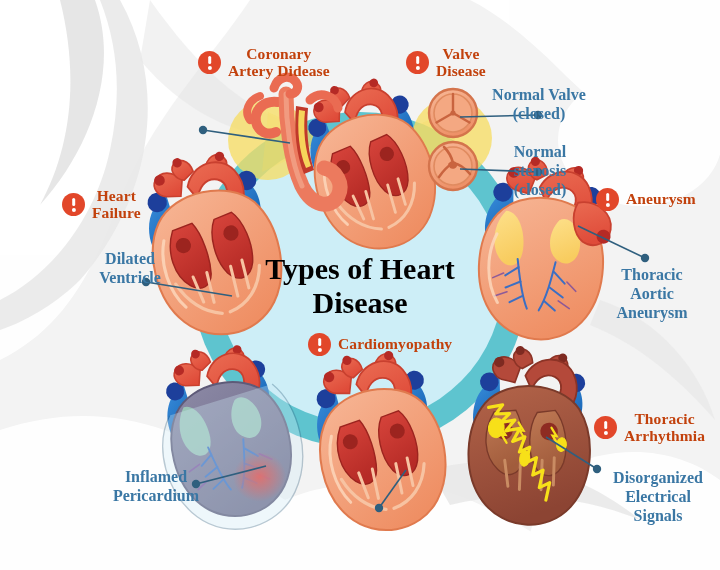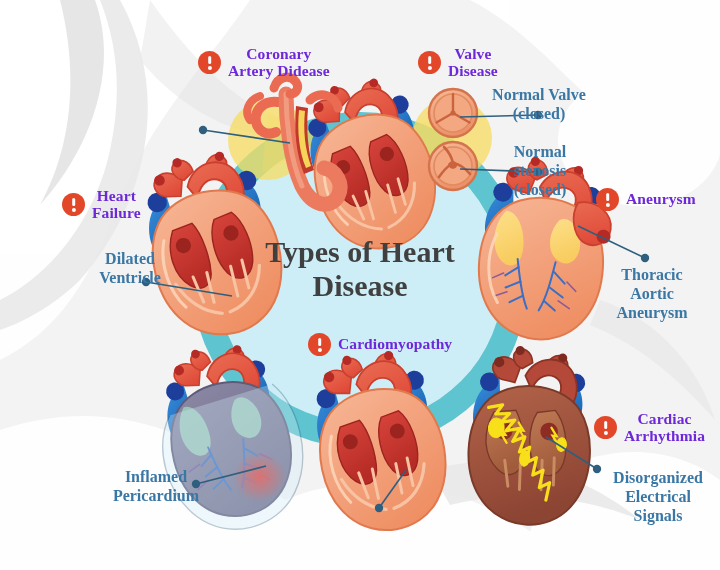--- a/index.html
+++ b/index.html
@@ -8,21 +8,21 @@
     background:#f2f2f2;
     font-family:"Liberation Serif", serif;
   }
   #stage{position:relative;width:720px;height:570px;background:#f3f3f3;overflow:hidden;}
   #bg{position:absolute;inset:0;}
   #art{position:absolute;inset:0;}
   .lbl{position:absolute;}
   
   .dis{
     display:flex;align-items:center;gap:7px;
-    color:#6d28d9;font-weight:bold;font-size:15.5px;line-height:1.08;
+    color:#c2410c;font-weight:bold;font-size:15.5px;line-height:1.08;
     font-family:"Liberation Serif", serif;letter-spacing:.1px;
     white-space:pre-line;
   }
   .dis .txt{display:block;}
   .dis.center-t .txt{text-align:center;}
   .badge{
     flex:0 0 auto;width:23px;height:23px;border-radius:50%;
     background:#e2472a;position:relative;
   }
   .badge::before{
@@ -34,22 +34,22 @@
     width:4.2px;height:4.2px;border-radius:50%;background:#fff;
   }
   
   .call{
     position:absolute;color:#3a77a4;font-weight:bold;font-size:16px;
     line-height:1.18;font-family:"Liberation Serif", serif;white-space:pre-line;
   }
   .call.c{text-align:center;}
   
   #center-title{
-    position:absolute;left:230px;top:235px;width:260px;text-align:center;
-    color:#404040;font-weight:bold;font-size:30px;line-height:1.12;
+    position:absolute;left:230px;top:252px;width:260px;text-align:center;
+    color:#000000;font-weight:bold;font-size:30px;line-height:1.12;
     font-family:"Liberation Serif", serif;white-space:pre-line;
   }
 </style>
 </head>
 <body>
 
 <div id="stage">
 
   <svg id="bg" viewBox="0 0 720 570">
     <rect x="0" y="0" width="720" height="570" fill="#f3f3f3"></rect>
@@ -344,21 +344,21 @@
 Disease</div>
 
   <div class="lbl" style="left:198px;top:46px;">
     <div class="dis center-t">
       <span class="badge"></span>
       <span class="txt">Coronary
 Artery Didease</span>
     </div>
   </div>
 
-  <div class="lbl" style="left:418px;top:46px;">
+  <div class="lbl" style="left:406px;top:46px;">
     <div class="dis center-t">
       <span class="badge"></span>
       <span class="txt">Valve
 Disease</span>
     </div>
   </div>
 
   <div class="lbl" style="left:62px;top:188px;">
     <div class="dis center-t">
       <span class="badge"></span>
@@ -378,21 +378,21 @@
     <div class="dis">
       <span class="badge"></span>
       <span class="txt">Cardiomyopathy</span>
     </div>
   </div>
 
 
   <div class="lbl" style="left:594px;top:411px;">
     <div class="dis center-t">
       <span class="badge"></span>
-      <span class="txt">Cardiac
+      <span class="txt">Thoracic
 Arrhythmia</span>
     </div>
   </div>
 
 
   <div class="call c" style="left:490px;top:86px;width:98px;">Normal Valve
 (closed)</div>
 
   <div class="call c" style="left:490px;top:143px;width:100px;">Normal stenosis
 (closed)</div>

